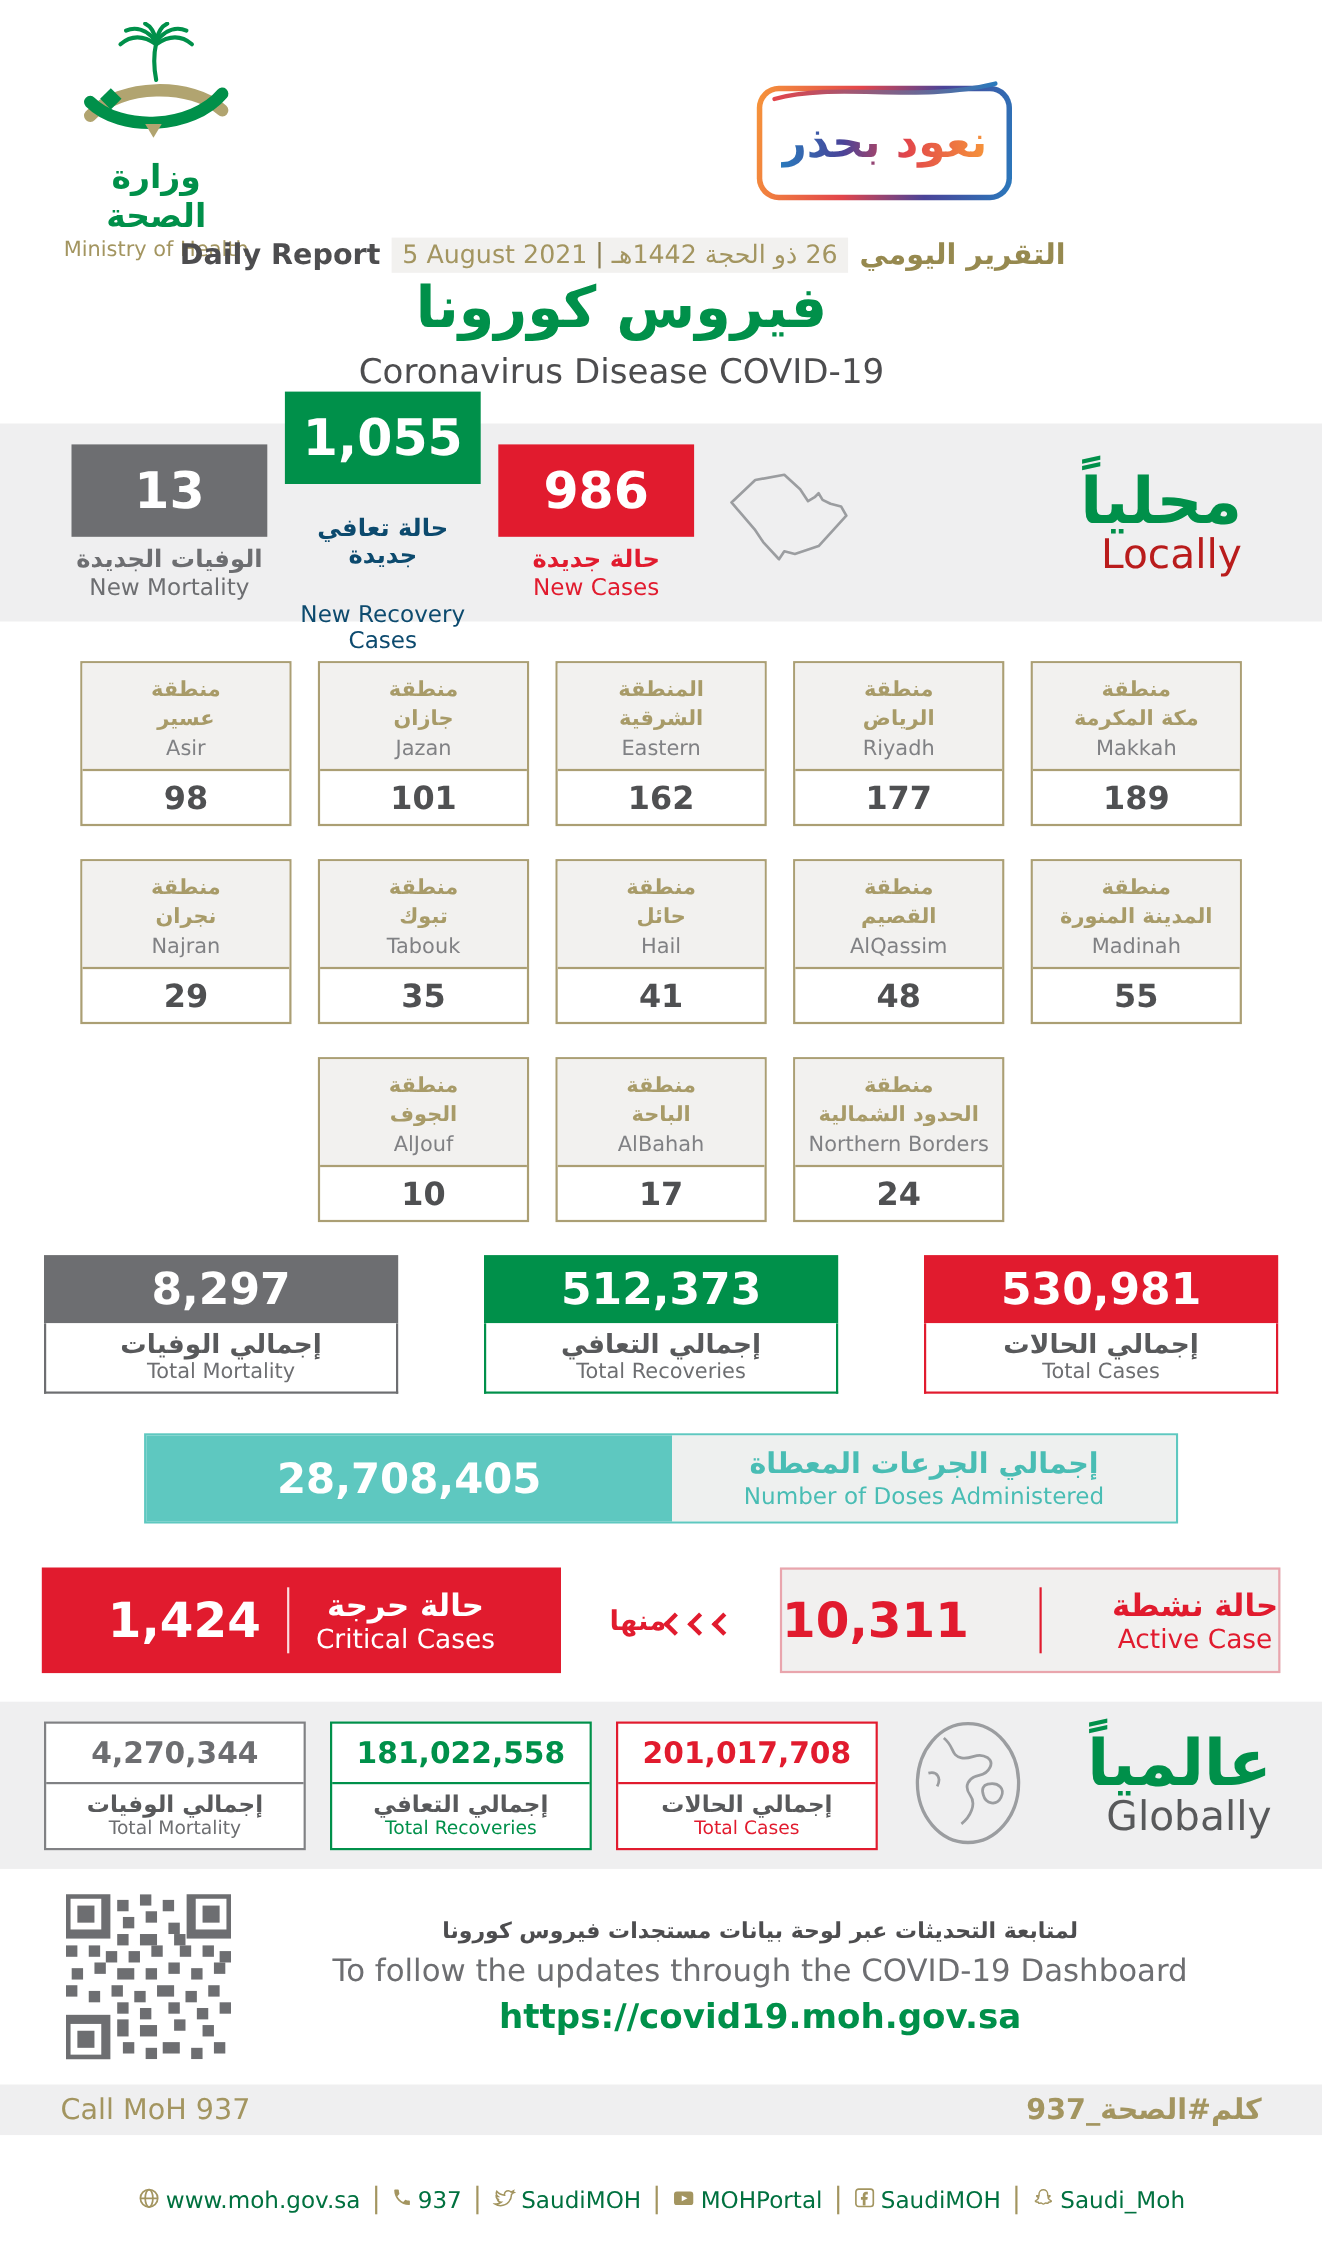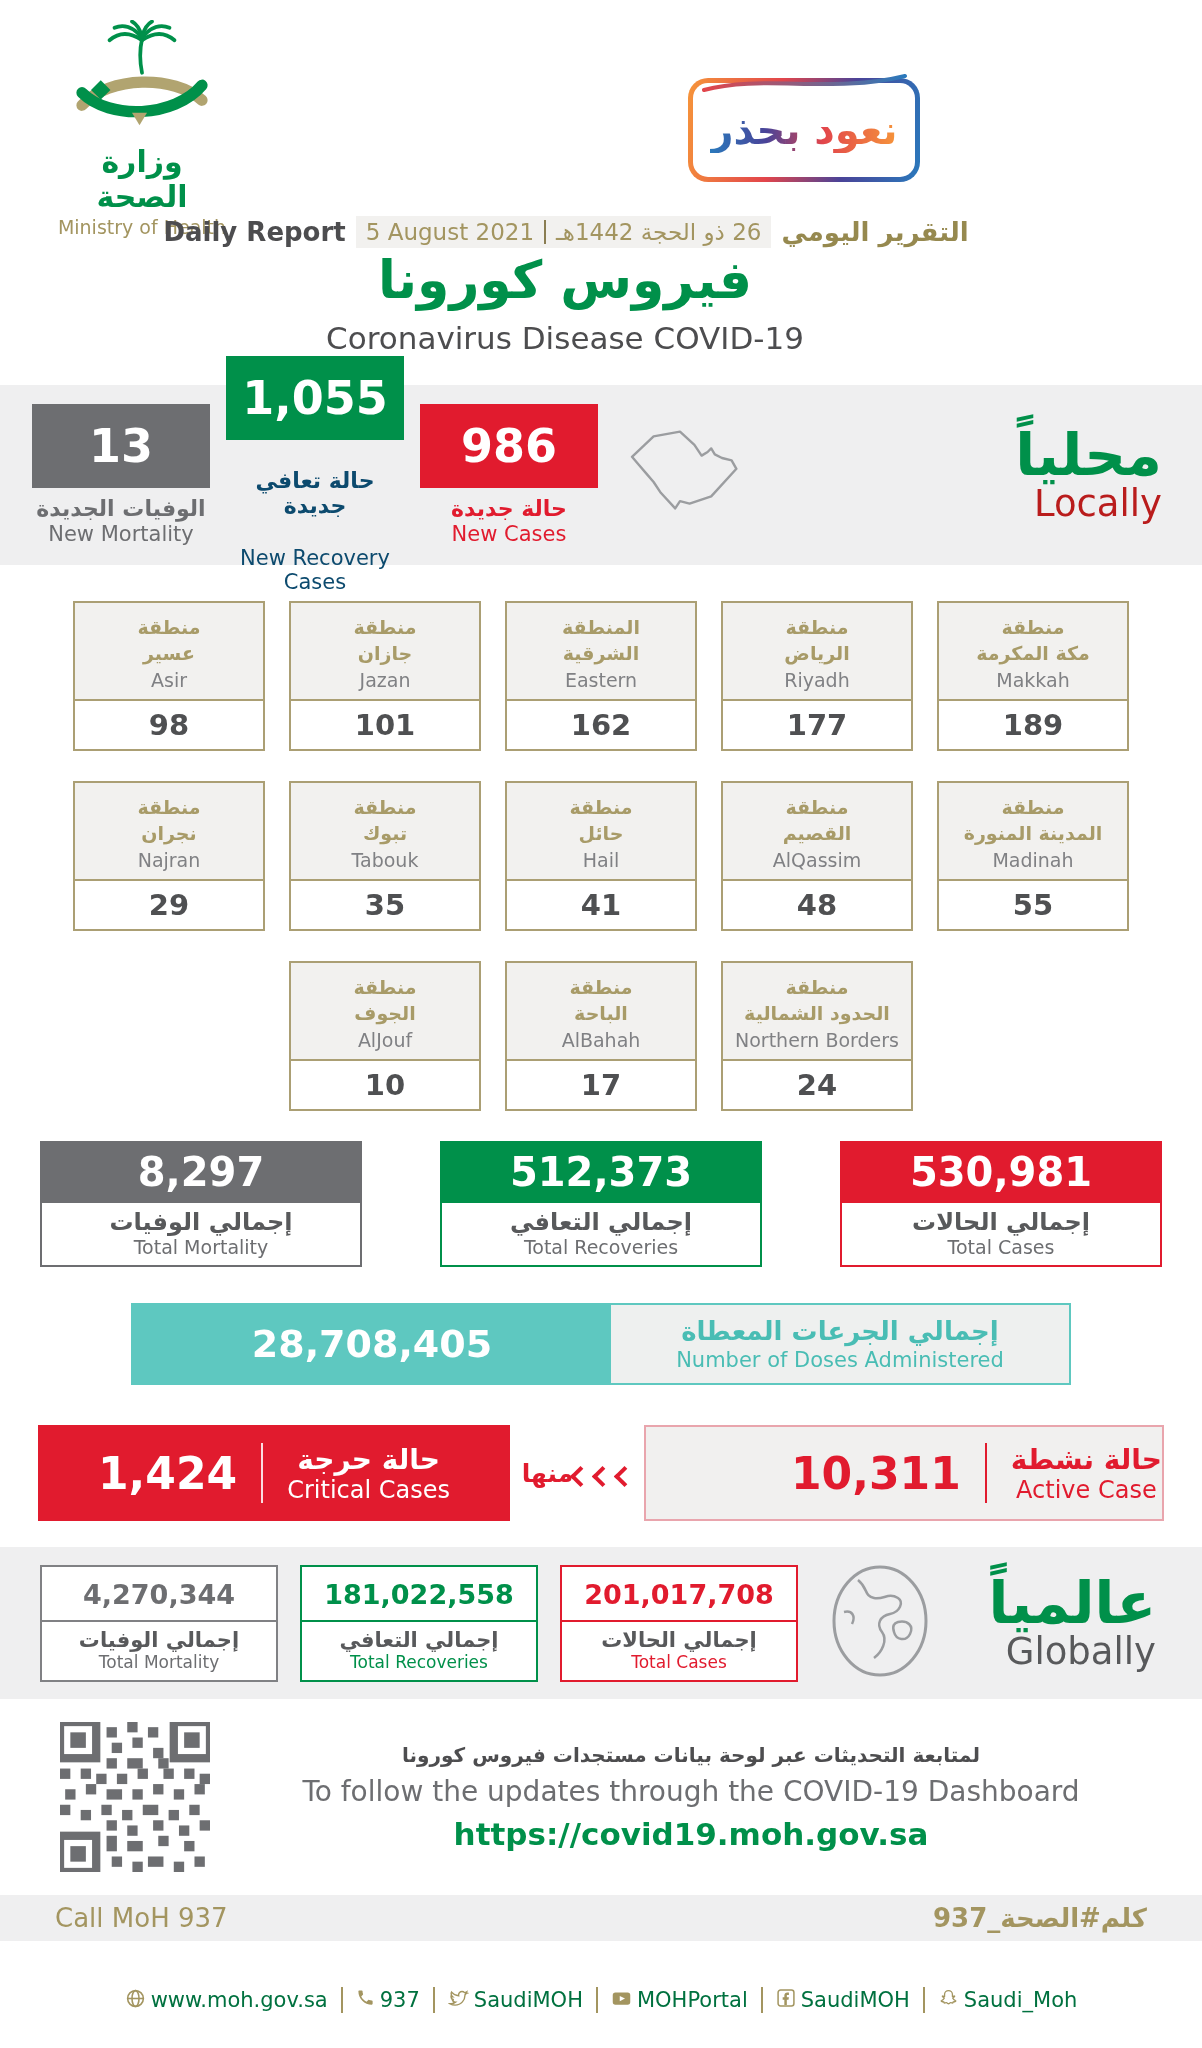--- a/index.html
+++ b/index.html
@@ -42,21 +42,21 @@
     color:#a39560; font-size:23px; white-space:nowrap;
   }
   .date-box .vline { width:2px; height:24px; background:#8a7d52; }
   .report-ar { font-size:26px; font-weight:bold; color:#96894f; white-space:nowrap; direction:rtl; }
   .title-ar { position:absolute; top:250px; width:100%; text-align:center; transform:translateX(-36px);
               font-size:52px; font-weight:bold; color:#00904a; direction:rtl; }
   .title-en { position:absolute; top:320px; width:100%; text-align:center; transform:translateX(-36px);
               font-size:31px; color:#4d4d4f; }
 
   
-  .sec-local { height:180px; display:flex; align-items:center; padding:0 32px; gap:16px; }
+  .sec-local { height:180px; display:flex; align-items:center; padding:0 65px; gap:16px; }
   .statcol { width:178px; text-align:center; }
   .statbox { height:84px; display:flex; align-items:center; justify-content:center;
              color:#fff; font-size:46px; font-weight:bold; }
   .statbox.gray { background:#6d6e71; }
   .statbox.green { background:#00904a; }
   .statbox.red { background:#e11b2e; }
   .stat-ar { font-size:22px; font-weight:bold; margin-top:8px; direction:rtl; }
   .stat-en { font-size:21px; margin-top:1px; }
   .statcol.gray .stat-ar,.statcol.gray .stat-en { color:#6d6e71; }
   .statcol.green .stat-ar,.statcol.green .stat-en { color:#0c4a6e;margin-top:28px; }
@@ -106,22 +106,22 @@
               display:flex; align-items:center; justify-content:center; gap:24px; }
   .crit-num { font-size:44px; font-weight:bold; }
   .crit-div { width:2px; height:60px; background:rgba(255,255,255,.85); }
   .crit-lbl-ar { font-size:28px; font-weight:bold; direction:rtl; text-align:center; }
   .crit-lbl-en { font-size:24px; text-align:center; }
   .ofwhich { flex:1; display:flex; flex-direction:row; align-items:center; justify-content:center; }
   .ofwhich-lbl { color:#e11b2e; font-size:25px; font-weight:bold; direction:rtl; }
   .chevrons { display:flex; gap:7px; margin-top:6px; }
   .chev { width:15px; height:15px; border-left:4px solid #e11b2e; border-bottom:4px solid #e11b2e;
           transform:rotate(45deg); }
-  .active-box { width:520px; height:96px; background:#f1f0ef; border:2px solid #e9a5ad;
-                display:flex; align-items:center; justify-content:flex-end; gap:24px; color:#e11b2e; }
+  .active-box { width:455px; height:96px; background:#f1f0ef; border:2px solid #e9a5ad;
+                display:flex; align-items:center; justify-content:space-between; gap:24px; color:#e11b2e; }
   .active-num { font-size:44px; font-weight:bold; }
   .active-div { width:2px; height:60px; background:#e11b2e; }
 
   
   .sec-global { margin-top:26px; height:152px; display:flex; align-items:center; padding:0 40px; gap:22px; }
   .gbox { width:238px; background:#fff; border:2px solid; text-align:center; }
   .gbox-num { font-size:27px; font-weight:bold; padding:12px 0 10px; }
   .gbox-lbls { border-top:2px solid; padding:6px 0 8px; }
   .gbox-ar { font-size:21px; font-weight:bold; color:#58595b; direction:rtl; }
   .gbox-en { font-size:17px; }

